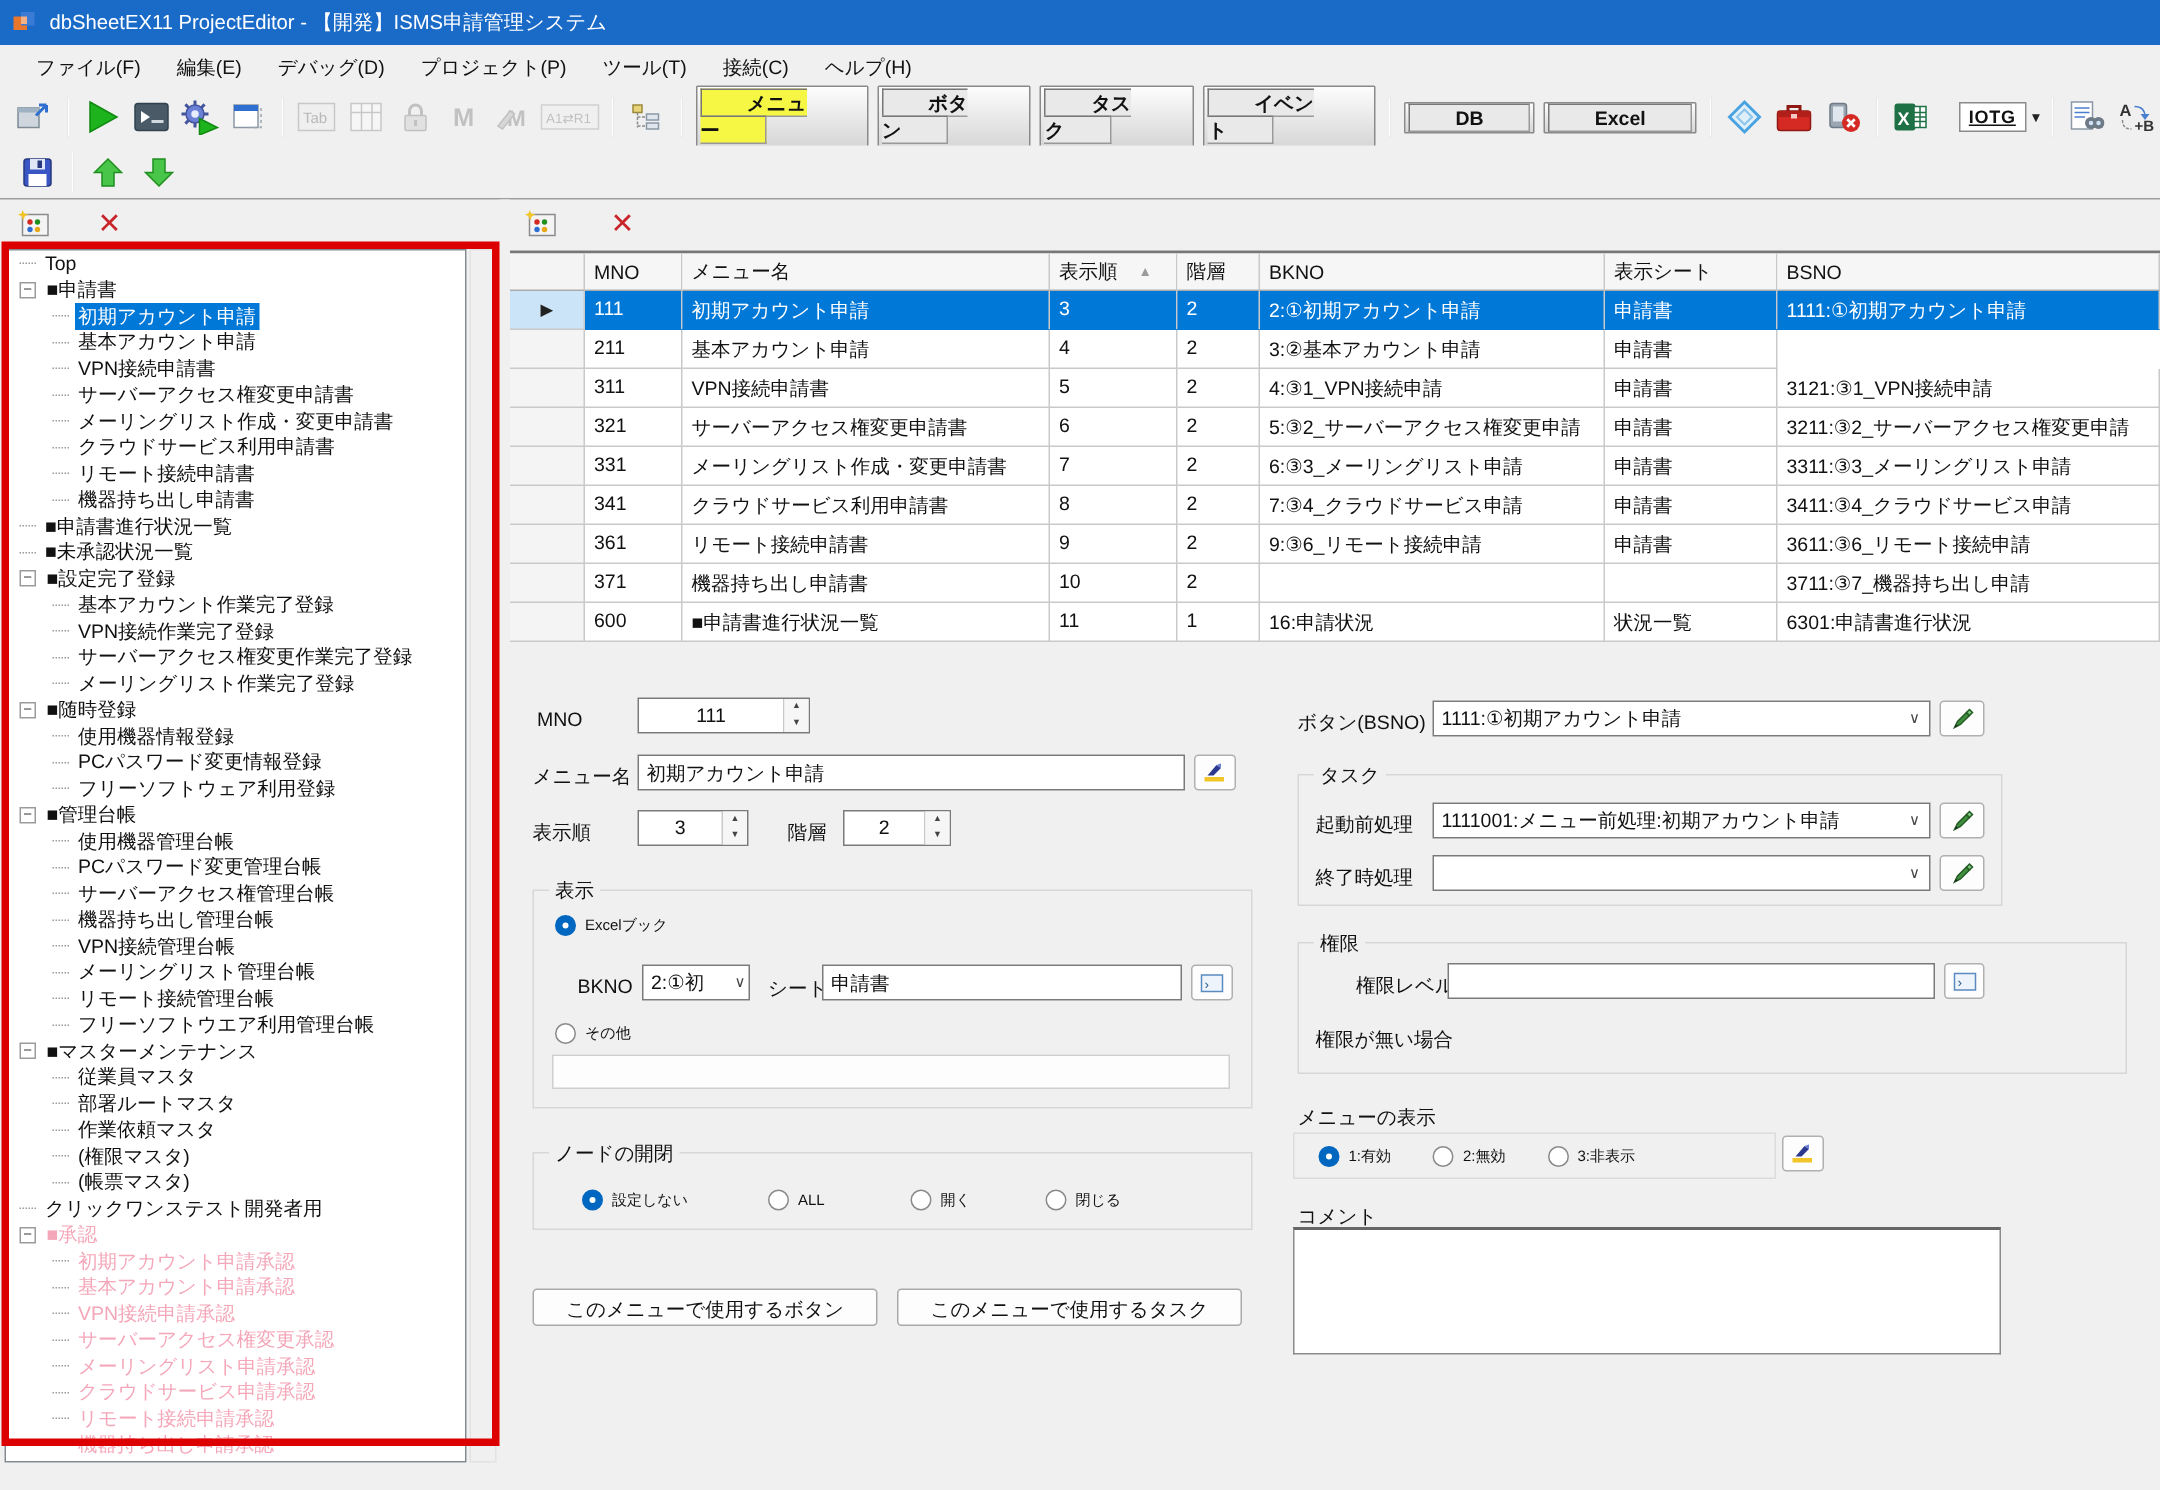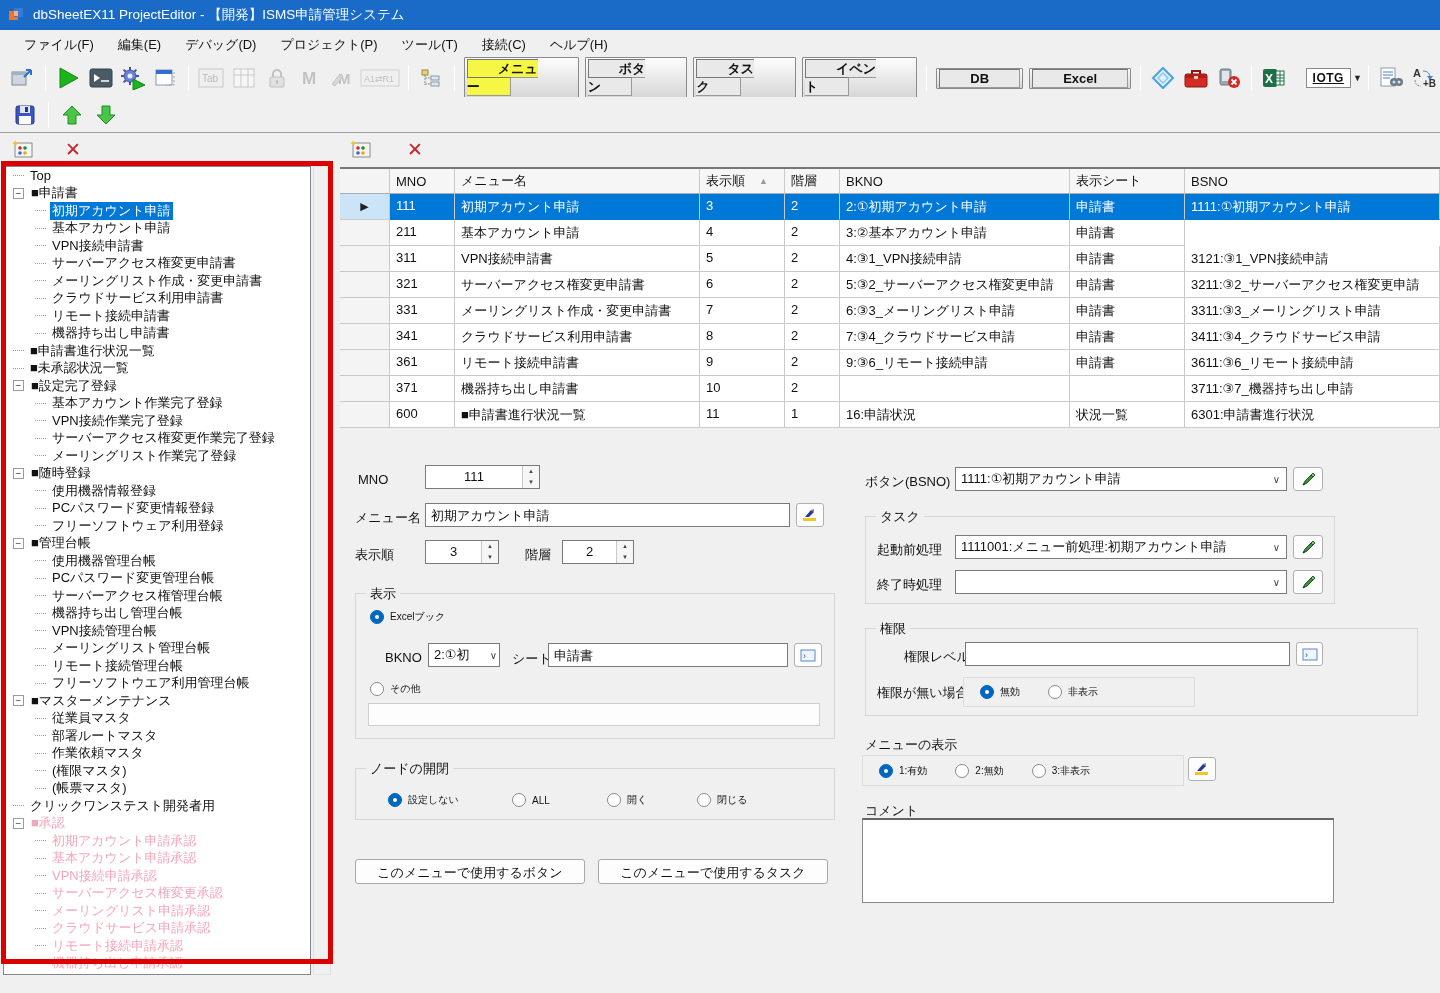--- a/index.html
+++ b/index.html
@@ -759,30 +759,20 @@
   </div>
   <span class="flabel" style="left:864px; top:648px;margin-left:40px;">権限レベル</span>
   <div class="tbox" style="left:965px; top:642px; width:325px;"></div>
   <div class="sq-btn" style="left:1296px; top:642px; width:27px;">
     <svg width="16" height="13">
         <rect x="1" y="1" width="14" height="11" fill="#eef4fb" stroke="#5a8ac0"></rect>
         <text x="3" y="10" font-size="9" fill="#2b5a8f">›</text>
       </svg>
   </div>
   <span class="flabel" style="left:877px; top:684px;">権限が無い場合</span>
-  <div class="rbox" style="left:963px; top:677px; width:232px; height:30px;" id="noPermRadios">
-      <span class="ritem" style="margin-left: 16px;">
-        <span class="radio on"></span>
-        <span>無効</span>
-      </span>
-      <span class="ritem" style="margin-left: 28px;">
-        <span class="radio"></span>
-        <span>非表示</span>
-      </span>
-    </div>
 
   <span class="flabel" style="left:865px; top:736px;">メニューの表示</span>
   <div class="rbox" style="left:862px; top:755px; width:322px; height:31px;" id="menuDisplayRadios">
       <span class="ritem" style="margin-left: 16px;">
         <span class="radio on"></span>
         <span>1:有効</span>
       </span>
       <span class="ritem" style="margin-left: 28px;">
         <span class="radio"></span>
         <span>2:無効</span>

